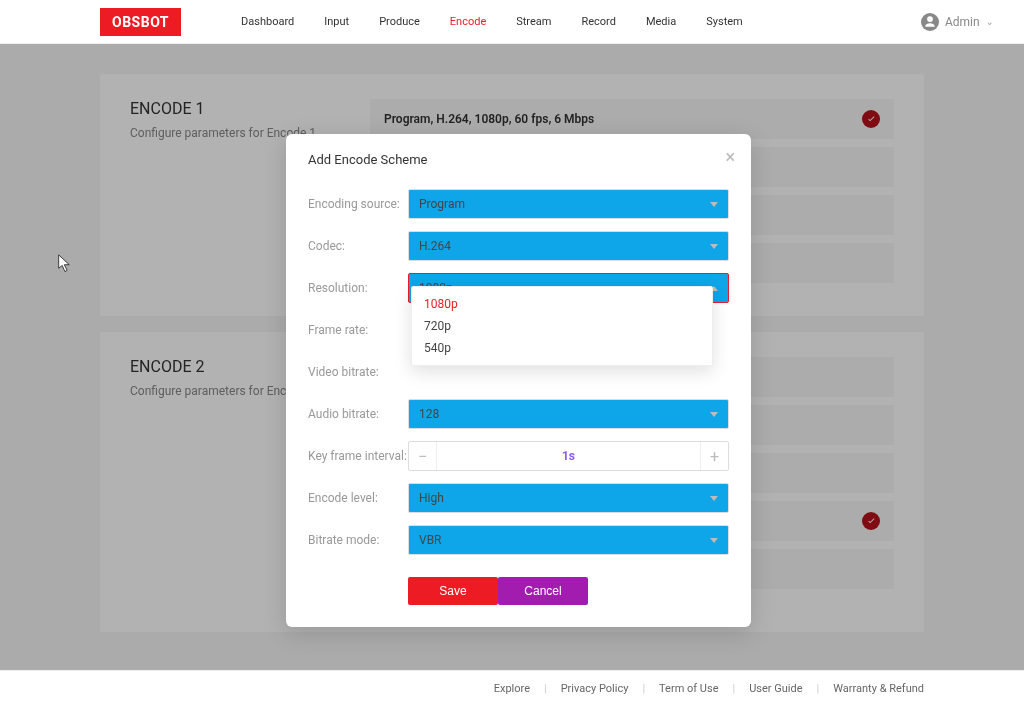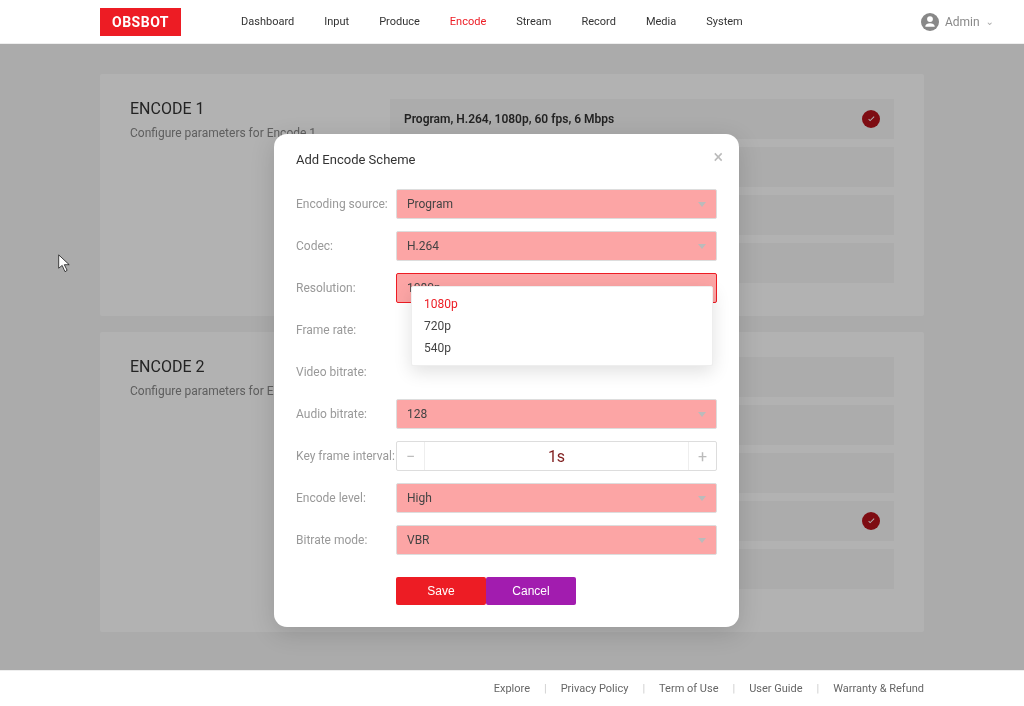--- a/index.html
+++ b/index.html
@@ -54,21 +54,20 @@
   
   .page {
     padding: 30px 100px;
   }
   .section {
     background: #fff;
     display: flex;
     padding: 25px 30px;
     margin-bottom: 16px;
     border-radius: 2px;
-    gap: 20px;
   }
   .section-left { width: 240px; }
   .section-title { font-size: 16px; font-weight: 400; color: #333; margin-bottom: 8px;}
   .section-desc { font-size: 12px; color: #888; }
   .section-right { flex: 1; }
   .scheme-row {
     background: #f7f7f7;
     height: 40px;
     display: flex;
     align-items: center;
@@ -90,24 +89,24 @@
   .overlay {
     position: absolute;
     inset: 44px 0 0 0;
     background: rgba(0,0,0,0.30);
   }
 
   
   .modal {
     position: absolute;
     top: 134px;
-    left: 274px;
+    left: 286px;
     width: 465px;
     background: #fff;
-    border-radius: 13px;
+    border-radius: 6px;
     box-shadow: 0 6px 24px rgba(0,0,0,0.15);
     padding: 18px 22px 22px 22px;
     z-index: 10;
   }
   .modal-title { font-size: 13px; color: #333; margin-bottom: 22px;}
   .close-x {
     position: absolute; top: 14px; right: 16px;
     color: #bbb; font-size: 18px; cursor: pointer; line-height:1;
   }
   .form-row {
@@ -123,21 +122,21 @@
   .form-control {
     flex: 1;
     height: 30px;
     border: 1px solid #ddd;
     border-radius: 2px;
     display: flex;
     align-items: center;
     padding: 4px 10px;
     font-size: 12px;
     color: #444;
-    background: #fca5a5;
+    background: #0ea5e9;
     position: relative;
   }
   .form-control.open { border-color: #ed1c24; }
   .caret {
     margin-left: auto;
     width: 0; height: 0;
     border-left: 4px solid transparent;
     border-right: 4px solid transparent;
     border-top: 5px solid #bbb;
   }
@@ -155,21 +154,21 @@
   .step-btn {
     width: 28px;
     display:flex; align-items:center; justify-content:center;
     color: #bbb; font-size: 16px; cursor:pointer;
     user-select:none;
   }
   .step-btn.minus { border-right: 1px solid #eee; }
   .step-btn.plus  { border-left: 1px solid #eee; }
   .step-val {
     flex:1; display:flex; align-items:center; justify-content:center;
-    font-size:16px; color:#7f1d1d;
+    font-size:12px; color:#8b5cf6;font-weight:bold;
   }
 
   
   .dropdown {
     position: absolute;
     top: 286px;
     left: 411px;
     width: 302px;
     background: #fff;
     border: 1px solid #eee;

